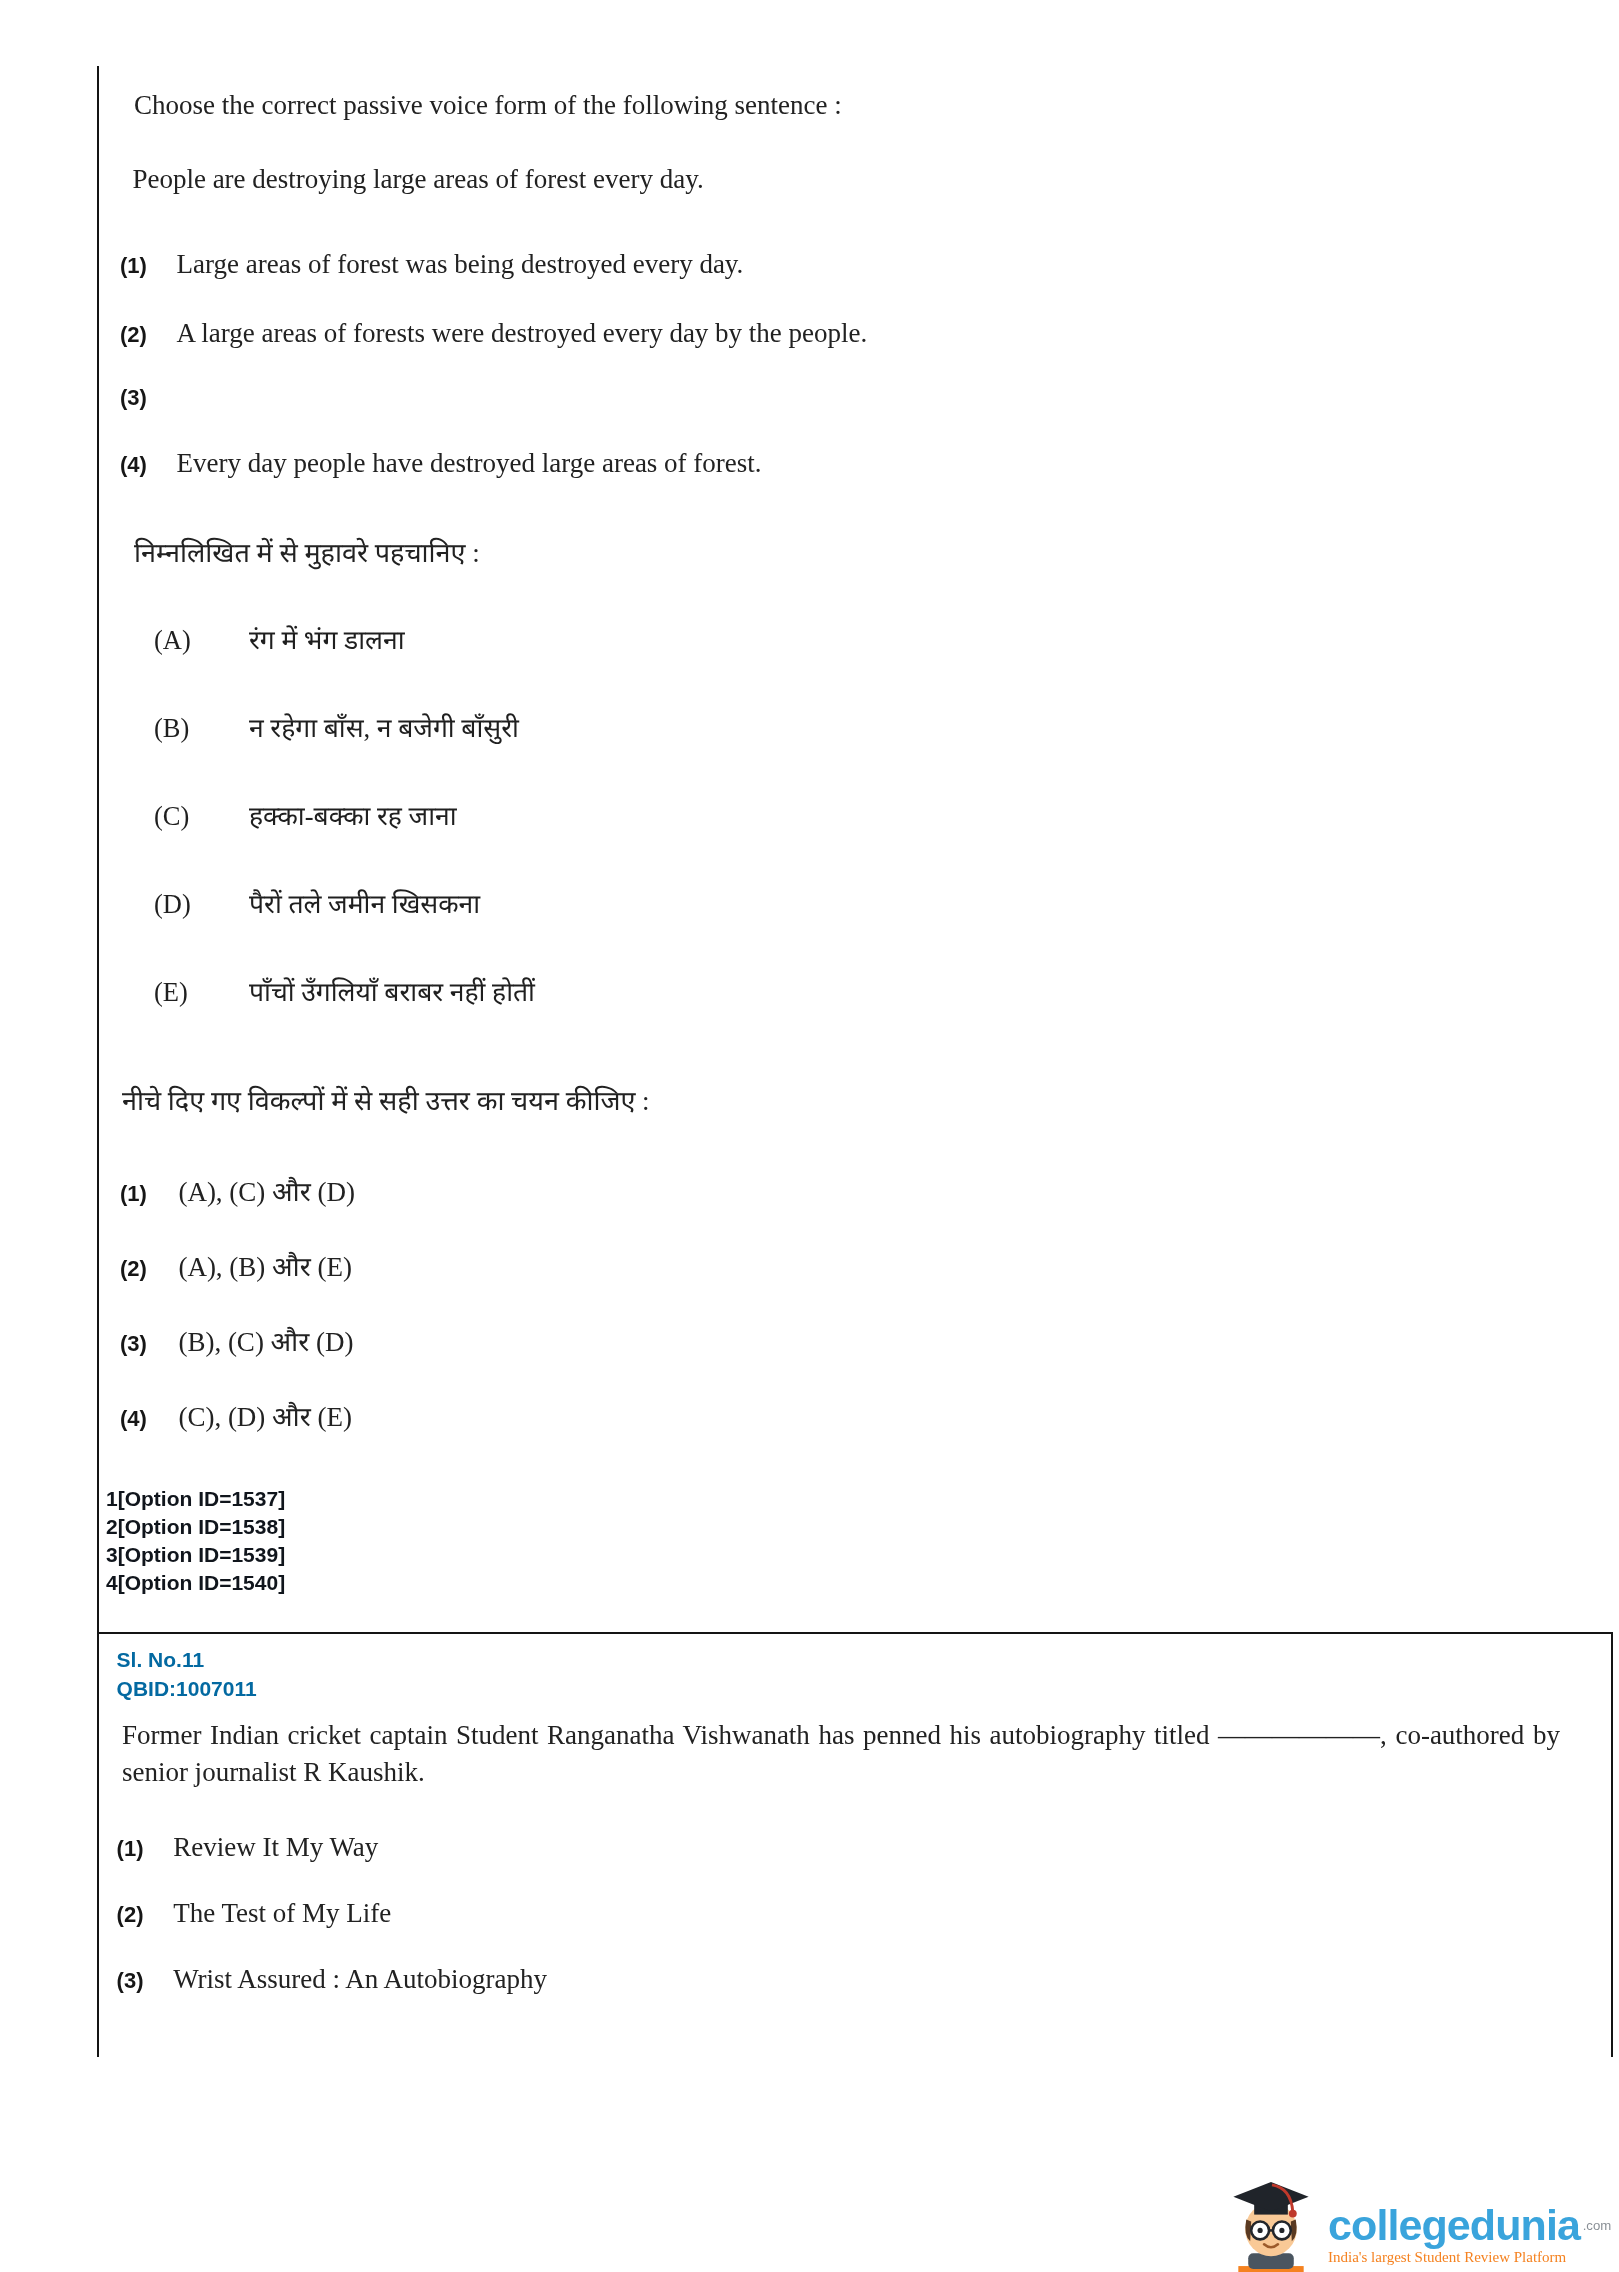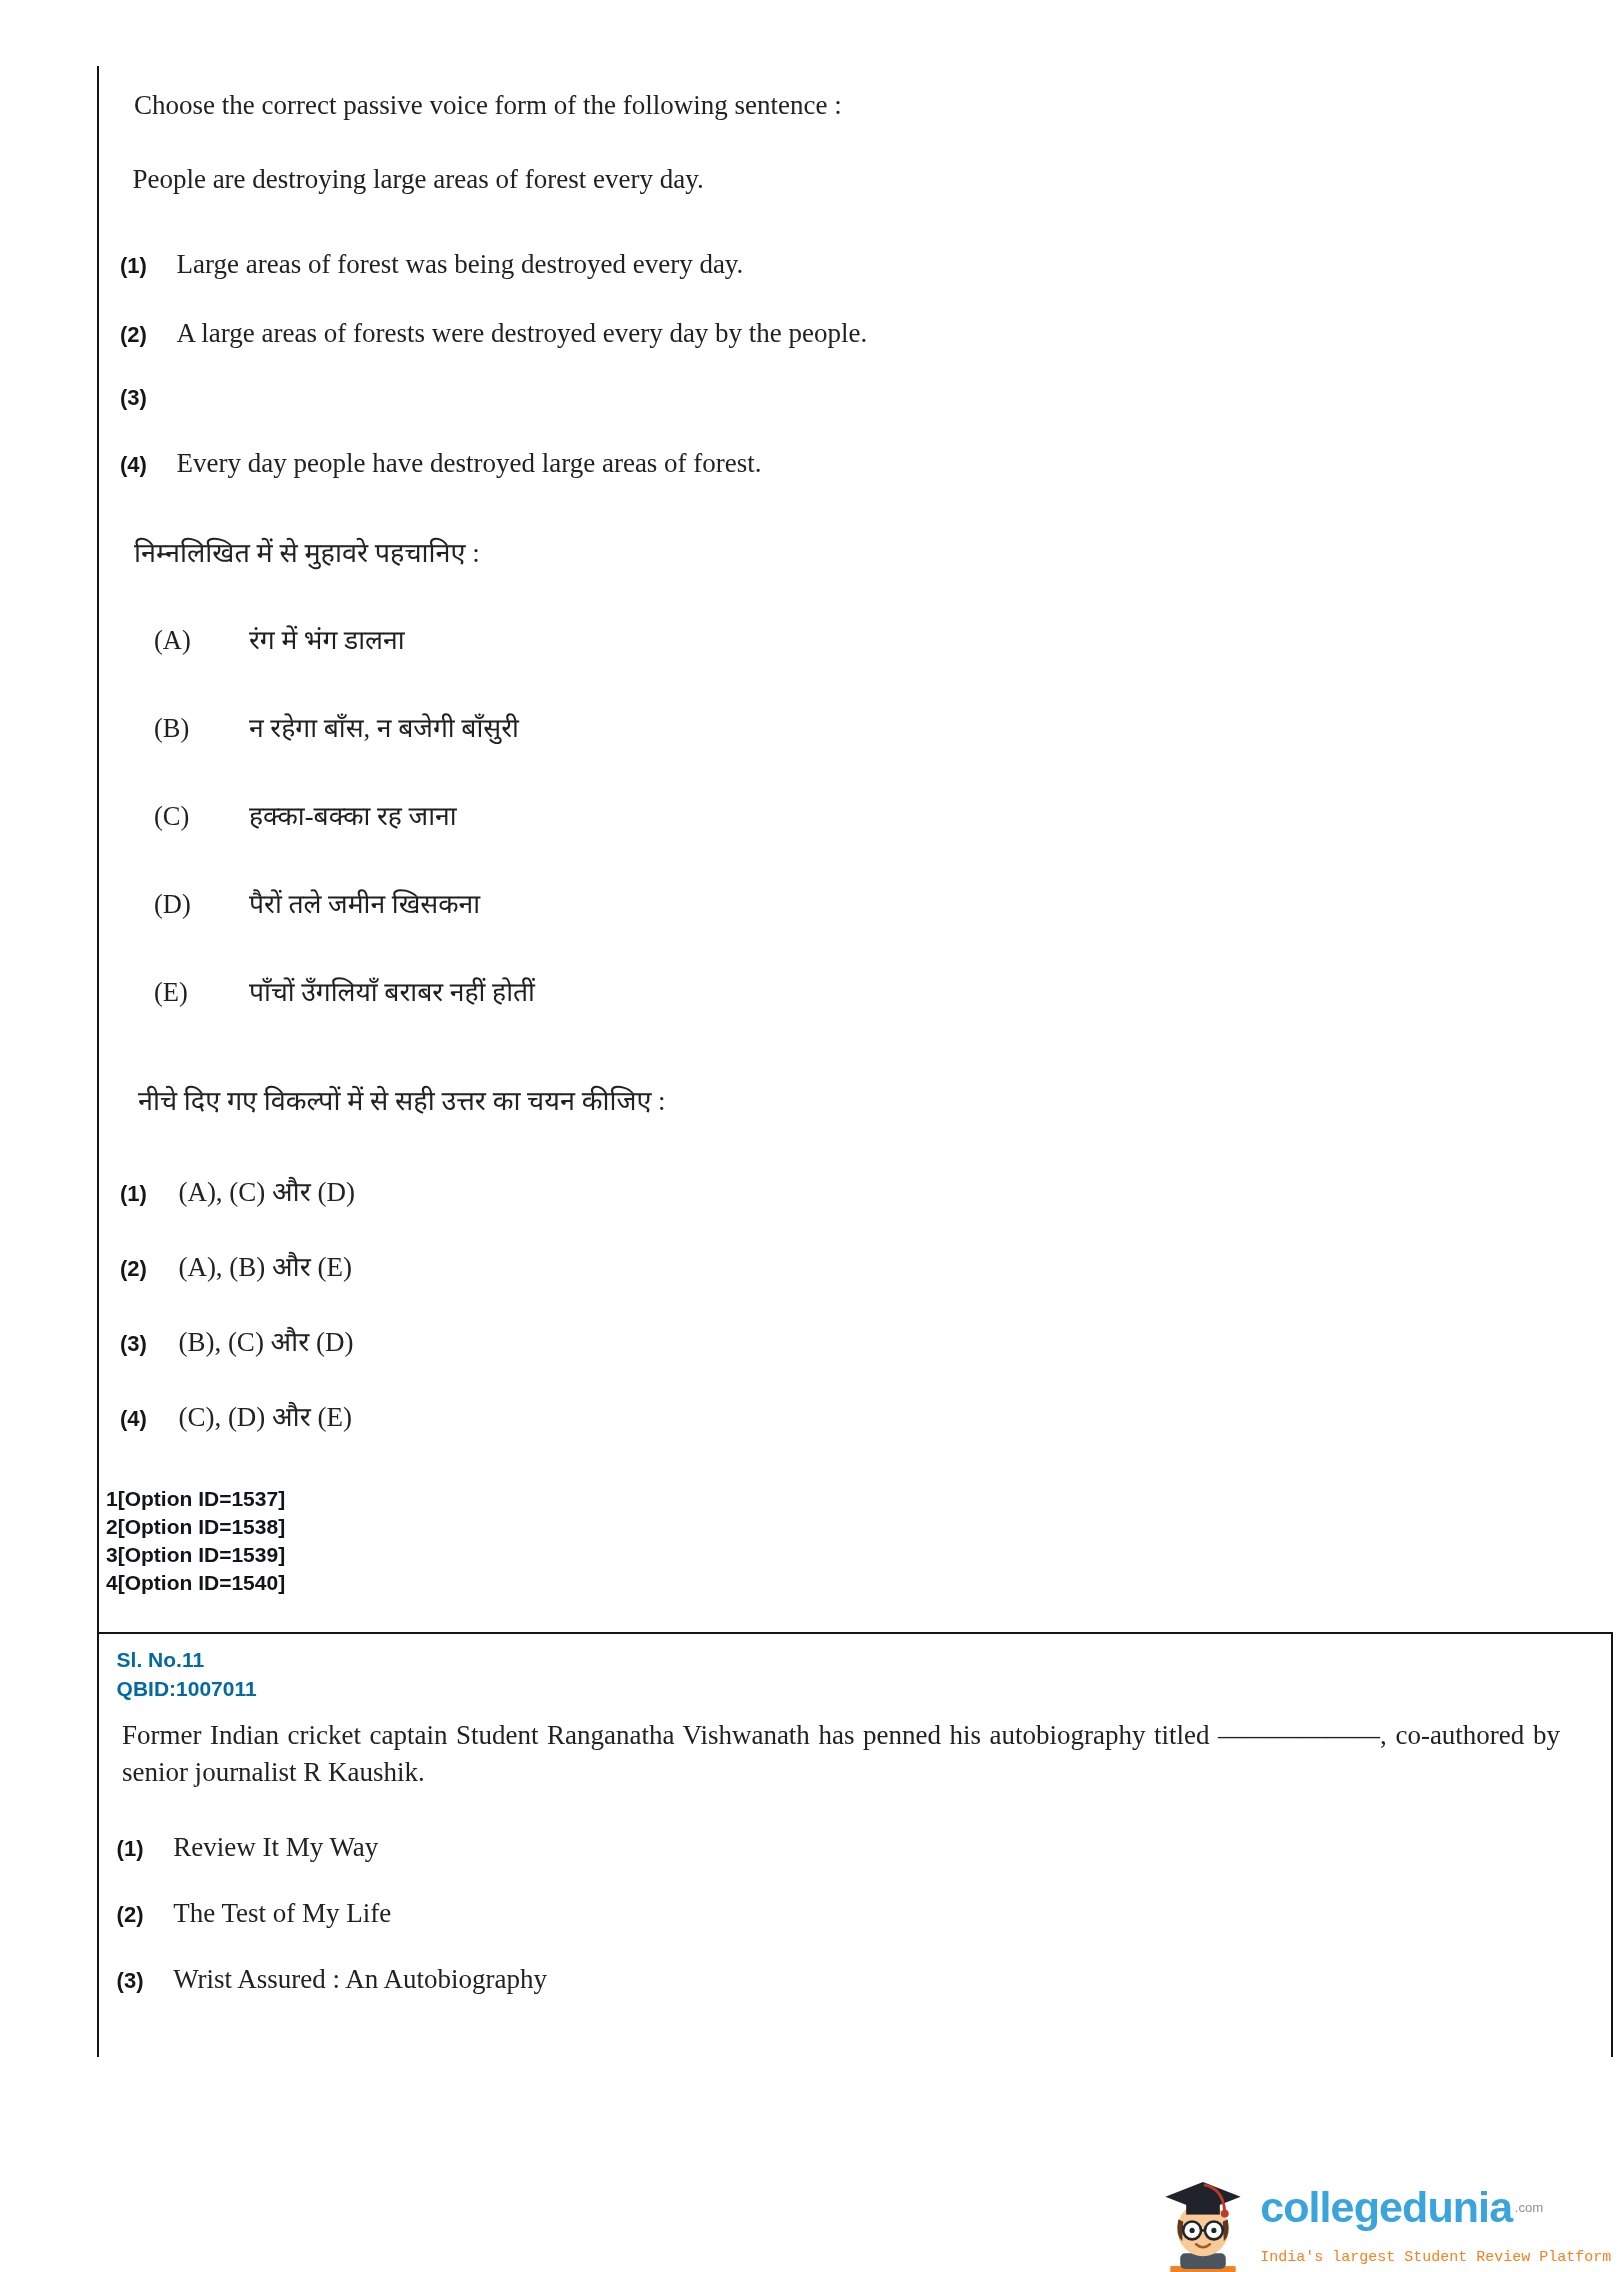--- a/index.html
+++ b/index.html
@@ -41,21 +41,21 @@
     font-weight:bold; font-size:22px; color:#161616;
     min-width:39px;
   }
   .opt-text { font-size:27px; line-height:34px; color:#222; }
 
   .hindi-heading { margin-left:14px; margin-top:55px; font-size:27px; line-height:37px; }
   .hindi-item { display:flex; align-items:baseline; margin-left:34px; margin-top:49px; }
   .hindi-item .h-label { font-size:26.5px; min-width:95px; }
   .hindi-item .h-text  { font-size:26.5px; line-height:39px; }
 
-  .hindi-instruction { margin-left:18px; margin-top:71px; font-size:27px; line-height:37px; }
+  .hindi-instruction { margin-left:2px; margin-top:71px; font-size:27px; line-height:37px; }
 
   .h-opt-row { display:flex; align-items:baseline; gap:19.4px; margin-top:41px; }
   .h-opt-row.first { margin-top:55px; }
 
   .option-ids { margin-top:51px; margin-left:-14px; }
   .option-id-line {
     font-family:"Liberation Sans", sans-serif;
     font-weight:bold; font-size:21px; line-height:28px; color:#10151c;
   }
 
@@ -84,22 +84,22 @@
   .brand-name {
     font-family:"Liberation Sans", sans-serif;
     font-weight:bold; font-size:43px; line-height:46px;
     color:#3aa4dc; letter-spacing:-0.9px;
   }
   .brand-tld {
     font-family:"Liberation Sans", sans-serif;
     font-size:13.2px; color:#8a9096; margin-left:2.6px;
   }
   .brand-tagline {
-    font-family:Liberation Mono, monospace;
-    font-size:15px; line-height:19.4px; color:#f58220; margin-top:18px;
+    font-family:Liberation Serif, serif;
+    font-size:15px; line-height:19.4px; color:#f58220; margin-top:0;
   }
 </style>
 </head>
 <body>
 
 <div class="page">
 
   <div class="block-top">
 
     <div class="serif-line q-prompt">Choose the correct passive voice form of the following sentence :</div>

